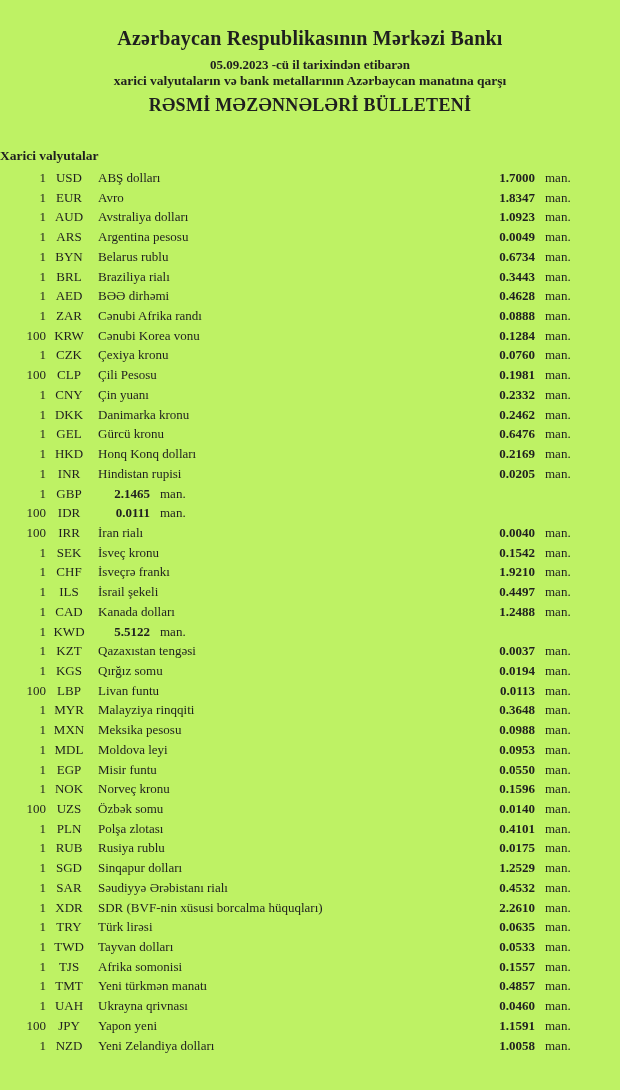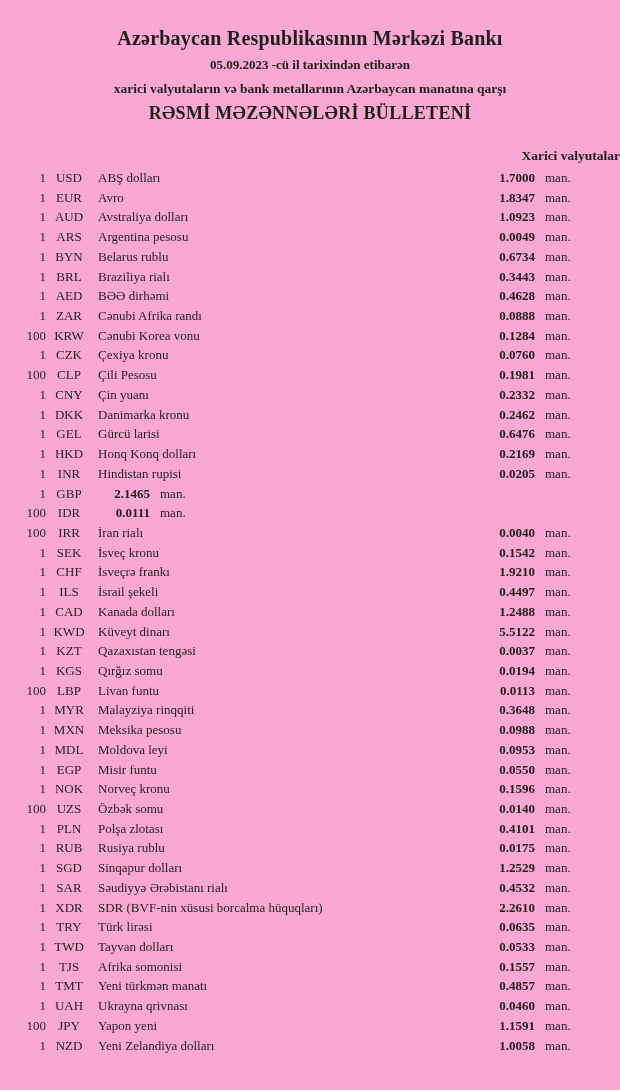--- a/index.html
+++ b/index.html
@@ -4,56 +4,56 @@
 <style>
   html, body {
     margin: 0;
     padding: 0;
     background: #ffffff;
   }
   .page {
     position: relative;
     width: 620px;
     height: 1090px;
-    background: #f9a8d4;
+    background: #bef264;
     color: #1f1f1f;
     font-family: "Liberation Serif", serif;
     overflow: hidden;
   }
   .header {
     text-align: center;
     padding-top: 27px;
   }
   .bank-name {
     font-size: 20px;
     font-weight: bold;
     letter-spacing: 0.2px;
   }
   .date-line {
     margin-top: 7px;
     font-size: 13px;
     font-weight: bold;
   }
   .subtitle {
-    margin-top: 8px;
+    margin-top: 0;
     font-size: 13.5px;
     font-weight: bold;
   }
   .bulletin-title {
     margin-top: 6px;
     font-size: 18px;
     font-weight: bold;
     letter-spacing: 0.3px;
   }
   .section-title {
     position: absolute;
     top: 148px;
     left: 0;
     width: 100%;
-    text-align: right;
+    text-align: left;
     font-size: 13.5px;
     font-weight: bold;
   }
   .rates-table {
     position: absolute;
     top: 168px;
     left: 0;
     width: 620px;
   }
   .rate-row {
@@ -207,21 +207,21 @@
       <span class="col-qty">1</span>
       <span class="col-code">DKK</span>
       <span class="col-name">Danimarka kronu</span>
       <span class="col-rate">0.2462</span>
       <span class="col-unit">man.</span>
     </div>
 
     <div class="rate-row">
       <span class="col-qty">1</span>
       <span class="col-code">GEL</span>
-      <span class="col-name">Gürcü larisi</span>
+      <span class="col-name">Gürcü kronu</span>
       <span class="col-rate">0.6476</span>
       <span class="col-unit">man.</span>
     </div>
 
     <div class="rate-row">
       <span class="col-qty">1</span>
       <span class="col-code">HKD</span>
       <span class="col-name">Honq Konq dolları</span>
       <span class="col-rate">0.2169</span>
       <span class="col-unit">man.</span>
@@ -285,21 +285,20 @@
       <span class="col-qty">1</span>
       <span class="col-code">CAD</span>
       <span class="col-name">Kanada dolları</span>
       <span class="col-rate">1.2488</span>
       <span class="col-unit">man.</span>
     </div>
 
     <div class="rate-row">
       <span class="col-qty">1</span>
       <span class="col-code">KWD</span>
-      <span class="col-name">Küveyt dinarı</span>
       <span class="col-rate">5.5122</span>
       <span class="col-unit">man.</span>
     </div>
 
     <div class="rate-row">
       <span class="col-qty">1</span>
       <span class="col-code">KZT</span>
       <span class="col-name">Qazaxıstan tengəsi</span>
       <span class="col-rate">0.0037</span>
       <span class="col-unit">man.</span>

